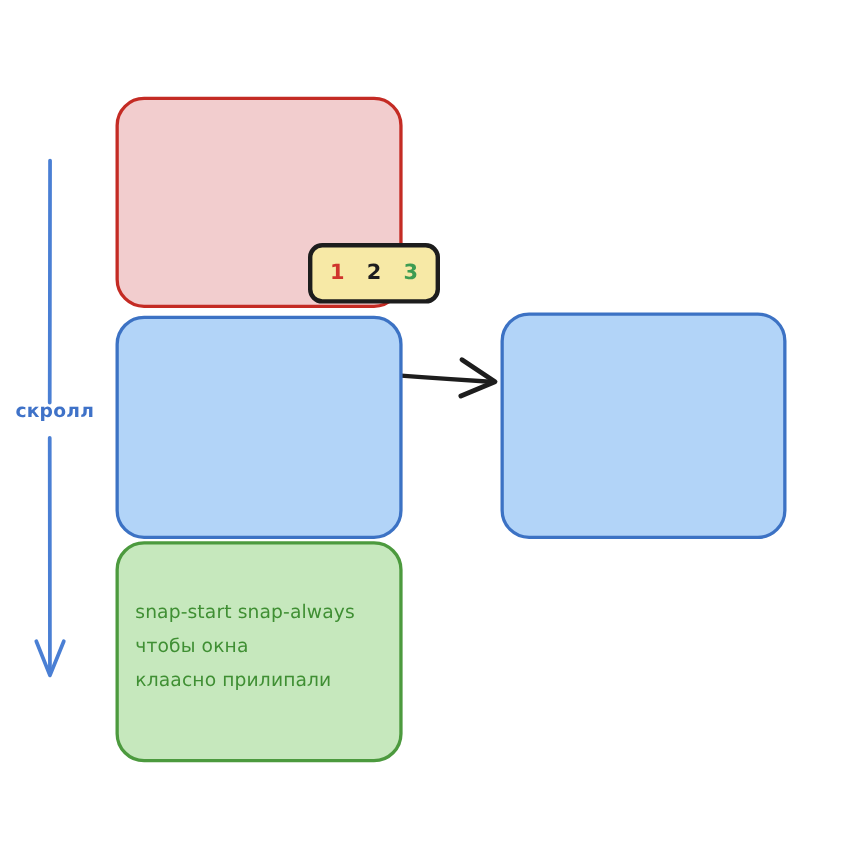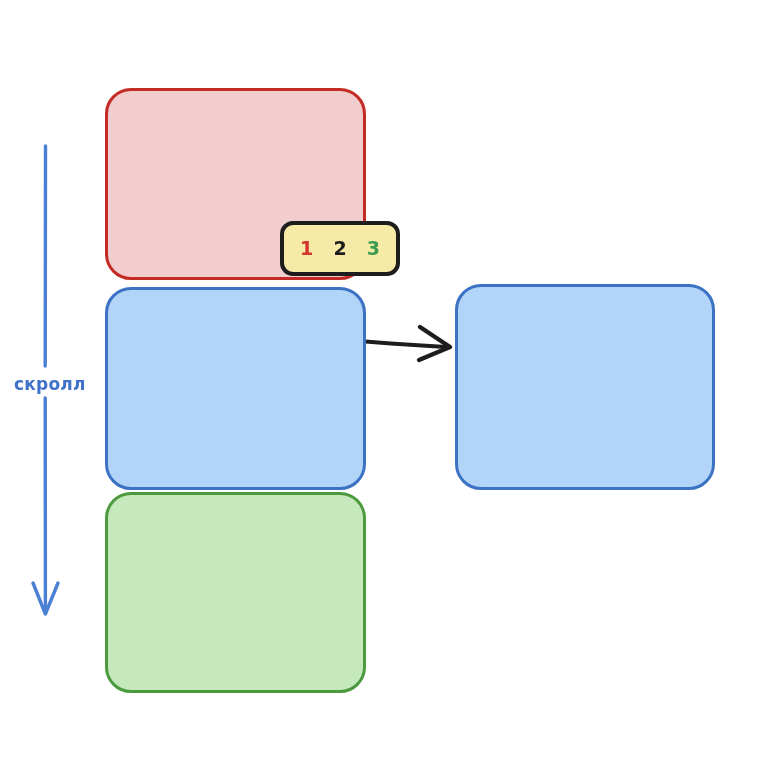--- a/index.html
+++ b/index.html
@@ -101,21 +101,21 @@
     font-weight: 500;
     line-height: 31px;
     letter-spacing: 0.1px;
   }
   .green-text div { white-space: nowrap; }
 
   
   .scroll-label {
     position: absolute;
     left: 14px;
-    top: 374px;
+    top: 364px;
     color: #3f72c8;
     font-family: "DejaVu Sans", sans-serif;
     font-size: 17px;
     font-weight: 700;
     letter-spacing: 0.2px;
   }
 
   
   #overlay {
     position: absolute;
@@ -156,18 +156,23 @@
       <span class="num num-1">1</span>
       <span class="num num-2">2</span>
       <span class="num num-3">3</span>
     </div>
   </div>
 
   <div class="card card-blue-left"></div>
 
   <div class="card card-green"></div>
 
+  <div class="green-text">
+    <div>snap-start snap-always</div>
+    <div>чтобы окна</div>
+    <div>клаасно прилипали</div>
+  </div>
 
   <div class="card card-blue-right">
     
   </div>
 
 </div>
 
 </body></html>

